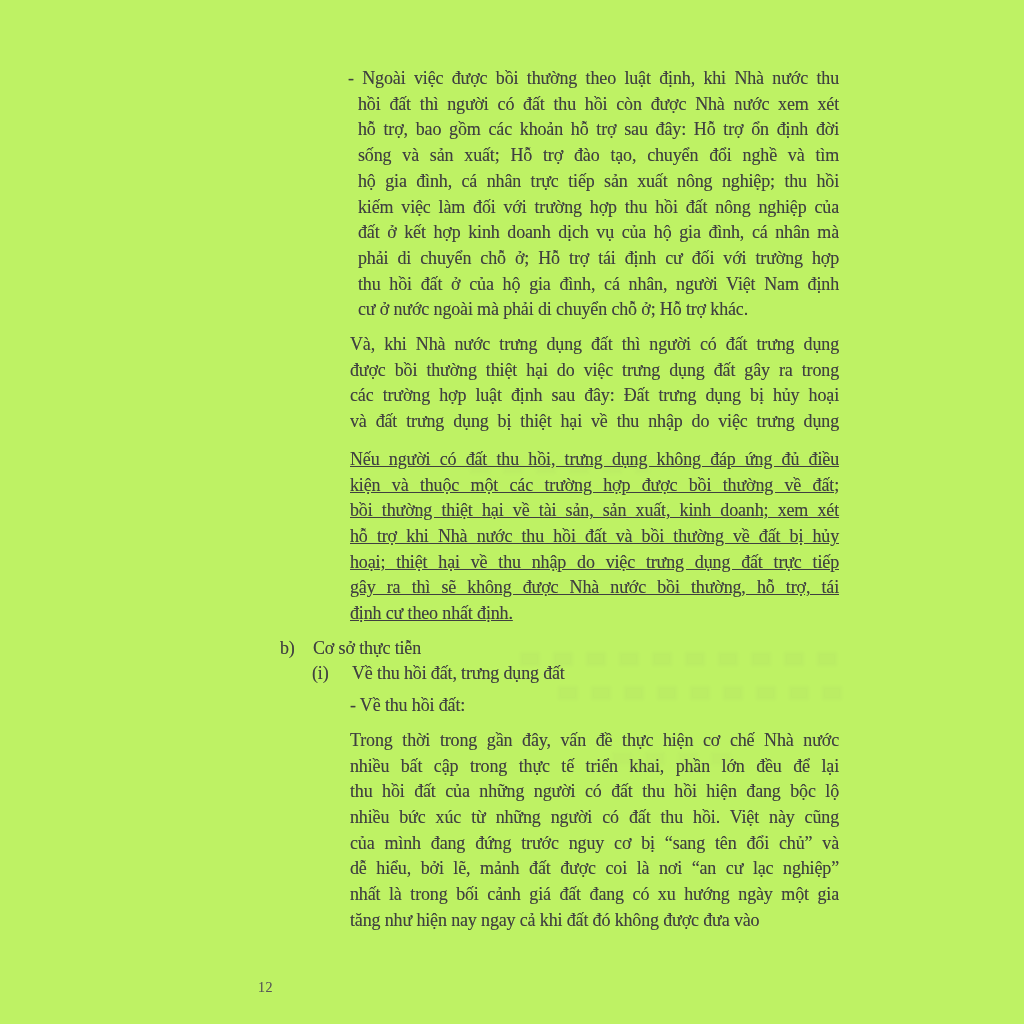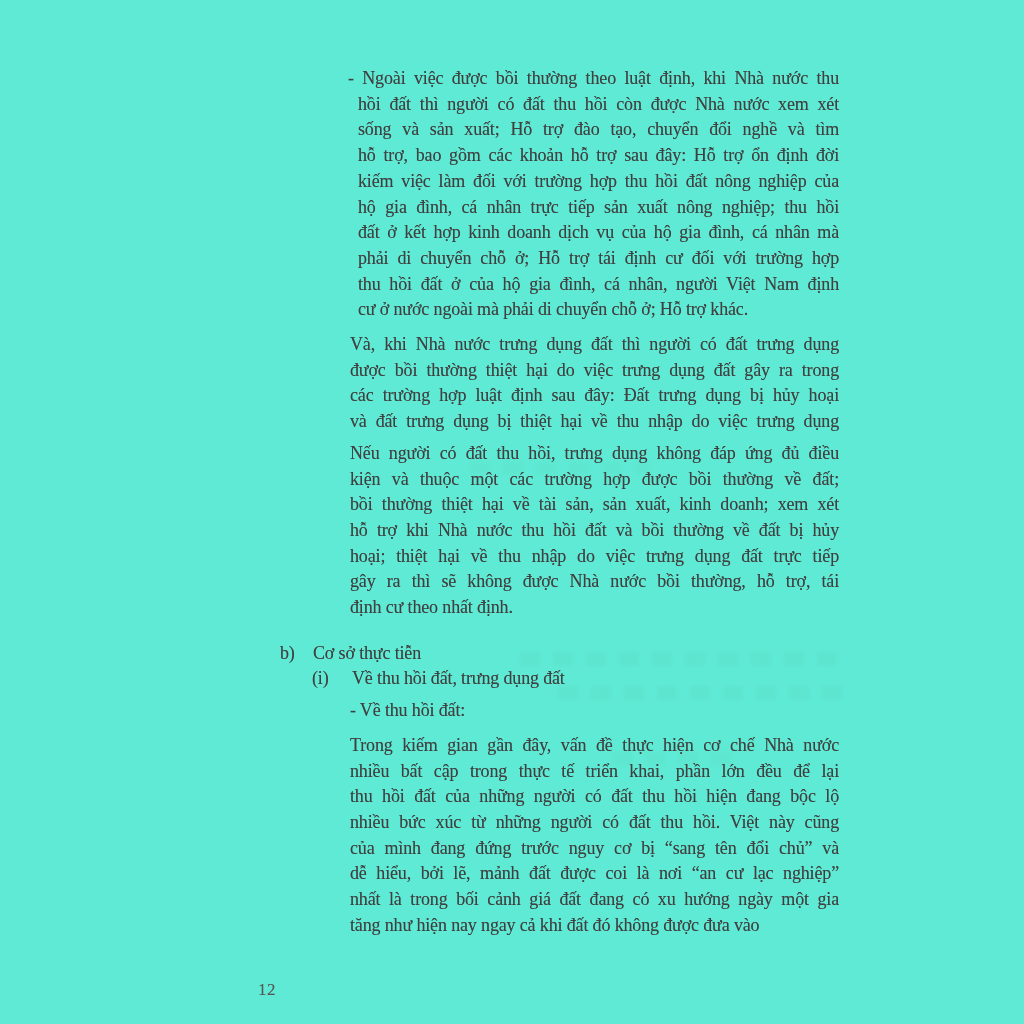--- a/index.html
+++ b/index.html
@@ -3,21 +3,21 @@
 <meta charset="utf-8">
 <style>
   html,body{margin:0;padding:0;}
   body{
     width:1024px;height:1024px;background:#ffffff;
     font-family:"Liberation Serif", serif;
     color:#3d3d3d;
     overflow:hidden;
   }
   .photo{
-    position:relative;width:1024px;height:1024px;background:#5eead4;overflow:hidden;
+    position:relative;width:1024px;height:1024px;background:#bef264;overflow:hidden;
   }
   
   .text-column{
     position:absolute;left:350px;top:66px;width:489px;
     font-size:18px;line-height:25.7px;letter-spacing:-0.15px;
     color:#404040;
     text-shadow:0 0 0.5px rgba(64,64,64,0.45);
   }
   .para .line{
     text-align:justify;
@@ -26,31 +26,31 @@
     overflow:visible;
   }
   .para .line.last{
     text-align-last:left;
   }
   
   .para.bullet{padding-left:8px;}
   .para.bullet .line.first{text-indent:-10px;}
   
   .b0{margin-bottom:9px;}
-  .b1{margin-bottom:6px;}
-  .b2{margin-bottom:20px;}
+  .b1{margin-bottom:12px;}
+  .b2{margin-bottom:9px;text-decoration:underline;}
   .b3{margin-left:-70px;margin-bottom:0;}
   .b4{margin-left:-38px;margin-bottom:6px;}
   .b5{margin-bottom:9px;}
   .heading-b .marker{display:inline-block;width:33px;}
   .heading-i .marker{display:inline-block;width:40px;}
   .dash-line{text-align:left;}
   .page-number{
     position:absolute;left:258px;top:980px;
-    font-size:17px;color:#575757;letter-spacing:0.5px;
+    font-size:14px;color:#575757;letter-spacing:0.5px;
     text-shadow:0 0 0.5px rgba(90,90,90,0.4);
   }
   
   .ghost{
     position:absolute;
     background:repeating-linear-gradient(90deg,
       rgba(110,110,110,0.55) 0px, rgba(110,110,110,0.55) 20px,
       rgba(110,110,110,0) 20px, rgba(110,110,110,0) 33px);
     filter:blur(1.4px);
     opacity:0.07;
@@ -62,24 +62,24 @@
   .g4{left:470px;top:462px;width:180px;height:12px;opacity:0.05;}
 </style>
 </head>
 <body>
 
 <div class="photo">
   <div class="text-column">
       <div class="para b0 bullet">
         <div class="line first">- Ngoài việc được bồi thường theo luật định, khi Nhà nước thu</div>
         <div class="line">hồi đất thì người có đất thu hồi còn được Nhà nước xem xét</div>
+        <div class="line">hỗ trợ, bao gồm các khoản hỗ trợ sau đây: Hỗ trợ ổn định đời</div>
         <div class="line">sống và sản xuất; Hỗ trợ đào tạo, chuyển đổi nghề và tìm</div>
-        <div class="line">hỗ trợ, bao gồm các khoản hỗ trợ sau đây: Hỗ trợ ổn định đời</div>
+        <div class="line">hộ gia đình, cá nhân trực tiếp sản xuất nông nghiệp; thu hồi</div>
         <div class="line">kiếm việc làm đối với trường hợp thu hồi đất nông nghiệp của</div>
-        <div class="line">hộ gia đình, cá nhân trực tiếp sản xuất nông nghiệp; thu hồi</div>
         <div class="line">đất ở kết hợp kinh doanh dịch vụ của hộ gia đình, cá nhân mà</div>
         <div class="line">phải di chuyển chỗ ở; Hỗ trợ tái định cư đối với trường hợp</div>
         <div class="line">thu hồi đất ở của hộ gia đình, cá nhân, người Việt Nam định</div>
         <div class="line last">cư ở nước ngoài mà phải di chuyển chỗ ở; Hỗ trợ khác.</div>
       </div>
       <div class="para b1">
         <div class="line first">Và, khi Nhà nước trưng dụng đất thì người có đất trưng dụng</div>
         <div class="line">được bồi thường thiệt hại do việc trưng dụng đất gây ra trong</div>
         <div class="line">các trường hợp luật định sau đây: Đất trưng dụng bị hủy hoại</div>
         <div class="line">và đất trưng dụng bị thiệt hại về thu nhập do việc trưng dụng</div>
@@ -90,21 +90,21 @@
         <div class="line">bồi thường thiệt hại về tài sản, sản xuất, kinh doanh; xem xét</div>
         <div class="line">hỗ trợ khi Nhà nước thu hồi đất và bồi thường về đất bị hủy</div>
         <div class="line">hoại; thiệt hại về thu nhập do việc trưng dụng đất trực tiếp</div>
         <div class="line">gây ra thì sẽ không được Nhà nước bồi thường, hỗ trợ, tái</div>
         <div class="line last">định cư theo nhất định.</div>
       </div>
       <div class="heading-b b3"><span class="marker">b)</span><span>Cơ sở thực tiễn</span></div>
       <div class="heading-i b4"><span class="marker">(i)</span><span>Về thu hồi đất, trưng dụng đất</span></div>
       <div class="dash-line b5">- Về thu hồi đất:</div>
       <div class="para b6">
-        <div class="line first">Trong kiếm gian gần đây, vấn đề thực hiện cơ chế Nhà nước</div>
+        <div class="line first">Trong thời trong gần đây, vấn đề thực hiện cơ chế Nhà nước</div>
         <div class="line">nhiều bất cập trong thực tế triển khai, phần lớn đều để lại</div>
         <div class="line">thu hồi đất của những người có đất thu hồi hiện đang bộc lộ</div>
         <div class="line">nhiều bức xúc từ những người có đất thu hồi. Việt này cũng</div>
         <div class="line">của mình đang đứng trước nguy cơ bị “sang tên đổi chủ” và</div>
         <div class="line">dễ hiểu, bởi lẽ, mảnh đất được coi là nơi “an cư lạc nghiệp”</div>
         <div class="line">nhất là trong bối cảnh giá đất đang có xu hướng ngày một gia</div>
         <div class="line last">tăng như hiện nay ngay cả khi đất đó không được đưa vào</div>
       </div>
     </div>
 

